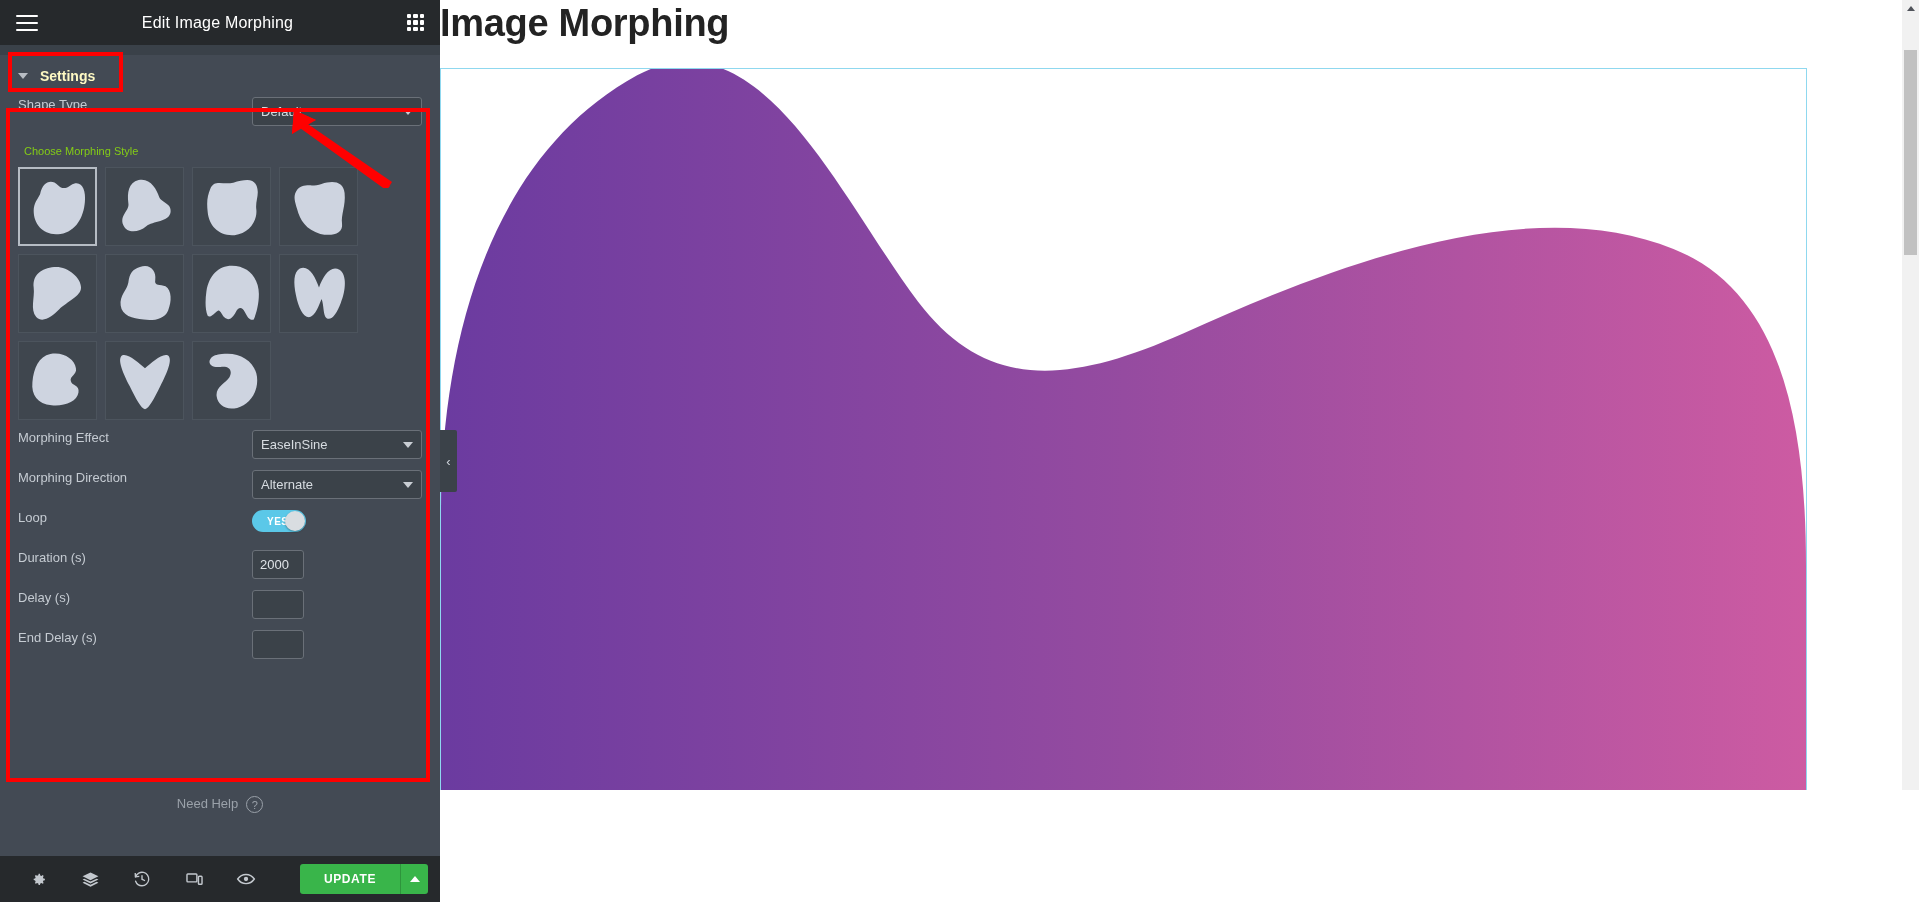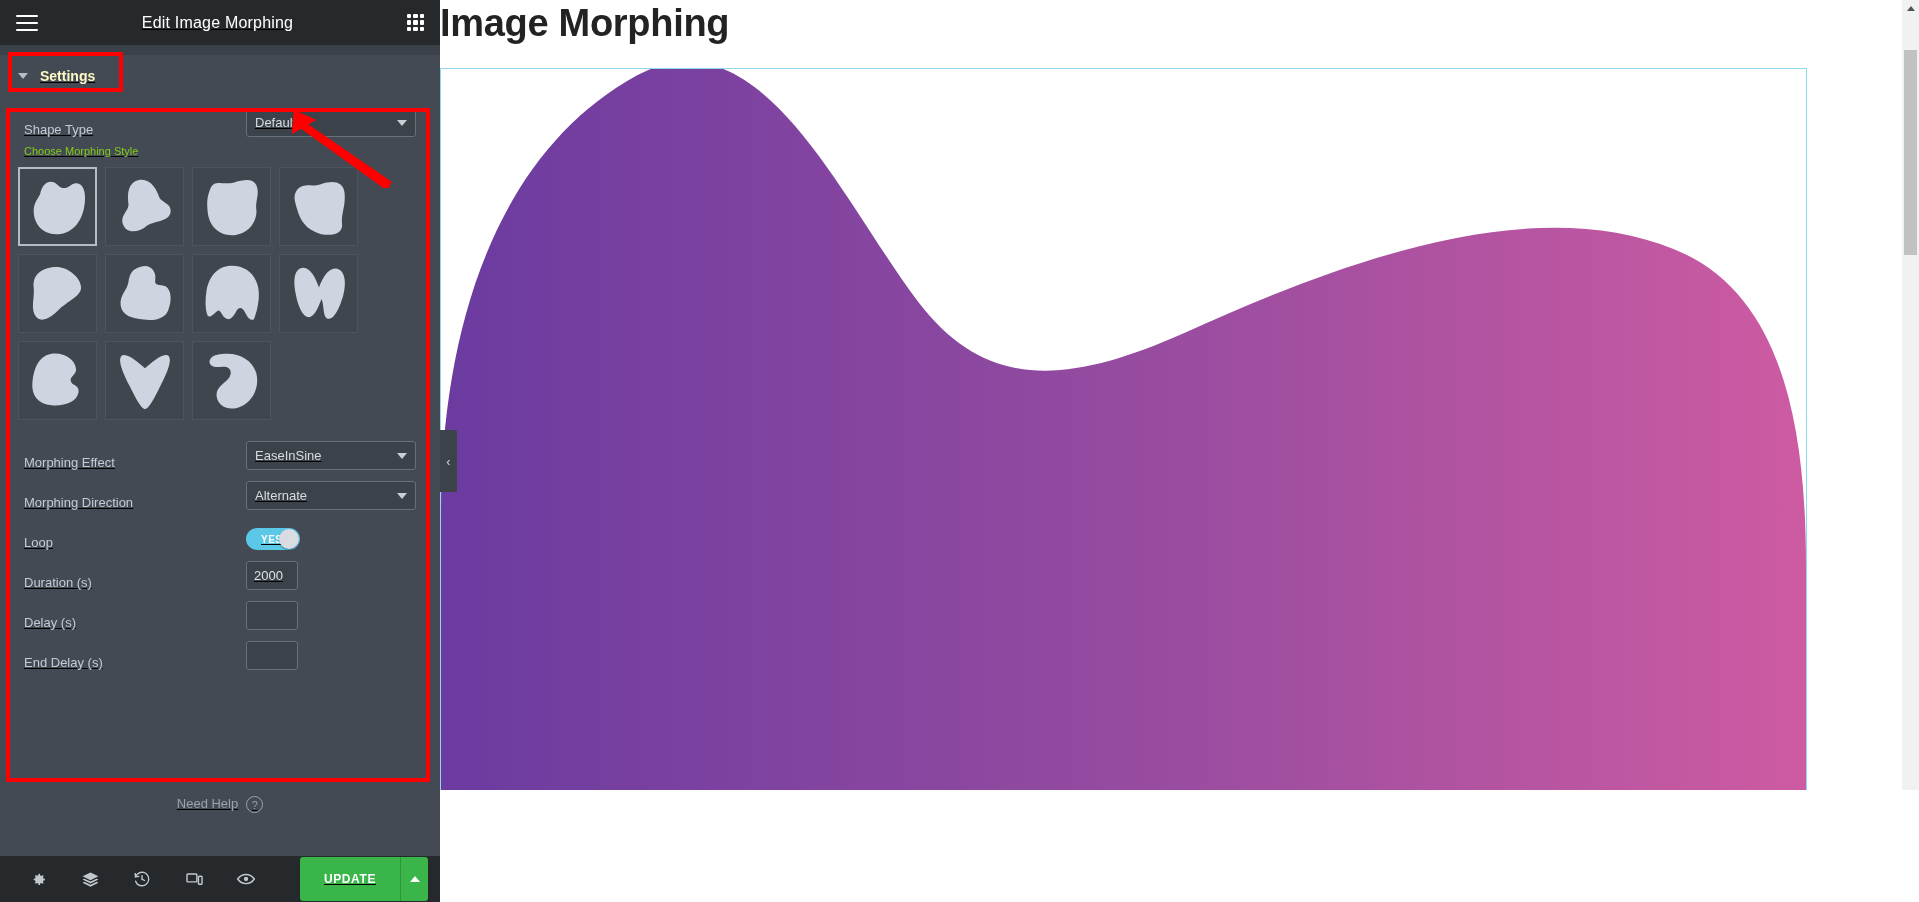--- a/index.html
+++ b/index.html
@@ -2,21 +2,21 @@
 <html><head>
 <meta charset="utf-8">
 <style>
   * { box-sizing: border-box; margin: 0; padding: 0; }
   html, body {
     width: 1919px; height: 902px;
     overflow: hidden;
     font-family: "Liberation Sans", sans-serif;
     background: #ffffff;
   }
-  #app { position: relative; width: 1919px; height: 902px; display: flex; text-decoration: underline; }
+  #app { position: relative; width: 1919px; height: 902px; display: flex; }
 
   
   #panel {
     position: relative;
     width: 440px; height: 902px;
     background: #434a54;
     display: flex; flex-direction: column;
     flex: 0 0 440px;
   }
   #panel-header {
@@ -48,21 +48,21 @@
     position: relative;
   }
   .caret-down {
     width:0; height:0;
     border-left:5px solid transparent; border-right:5px solid transparent;
     border-top:6px solid #b8bdc4; margin-right:12px;
   }
   #section-settings .sec-label { color:#fef9c3; font-size:14px; font-weight:bold; }
 
   
-  .ctl-row { display:flex; align-items:flex-end; padding: 0 24px; height: 40px; }
+  .ctl-row { display:flex; align-items:flex-start; padding: 0 18px; height: 40px; }
   .ctl-label { color:#c5cbd2; font-size:13px; flex:1; }
   .ctl-field { width: 170px; }
 
   select.sel, .fake-select {
     width: 170px; height: 29px;
     background:#3b4249; color:#d7dce1;
     border:1px solid #6a7078; border-radius:3px;
     font-family:"Liberation Sans", sans-serif; font-size:13px;
     padding: 0 24px 0 8px;
     line-height: 27px;
@@ -138,21 +138,21 @@
     display:flex; align-items:center;
     padding: 0 12px; gap: 0; flex:0 0 46px;
   }
   .foot-btn {
     width: 52px; height:46px;
     display:flex;align-items:center;justify-content:center;
     cursor:pointer;
   }
   .foot-btn svg { display:block; }
   #update-group {
-    margin-left:auto; display:flex; height:44px; border-radius:3px; overflow:hidden;
+    margin-left:auto; display:flex; height:30px; border-radius:3px; overflow:hidden;
   }
   #update-btn {
     background:#39b54a; color:#ffffff;
     font-size:12px; font-weight:bold; letter-spacing:.6px;
     padding: 0 24px; border:none; cursor:pointer;
     font-family:"Liberation Sans", sans-serif;
     display:flex;align-items:center;
   }
   #update-caret {
     background:#39b54a; width:28px;

